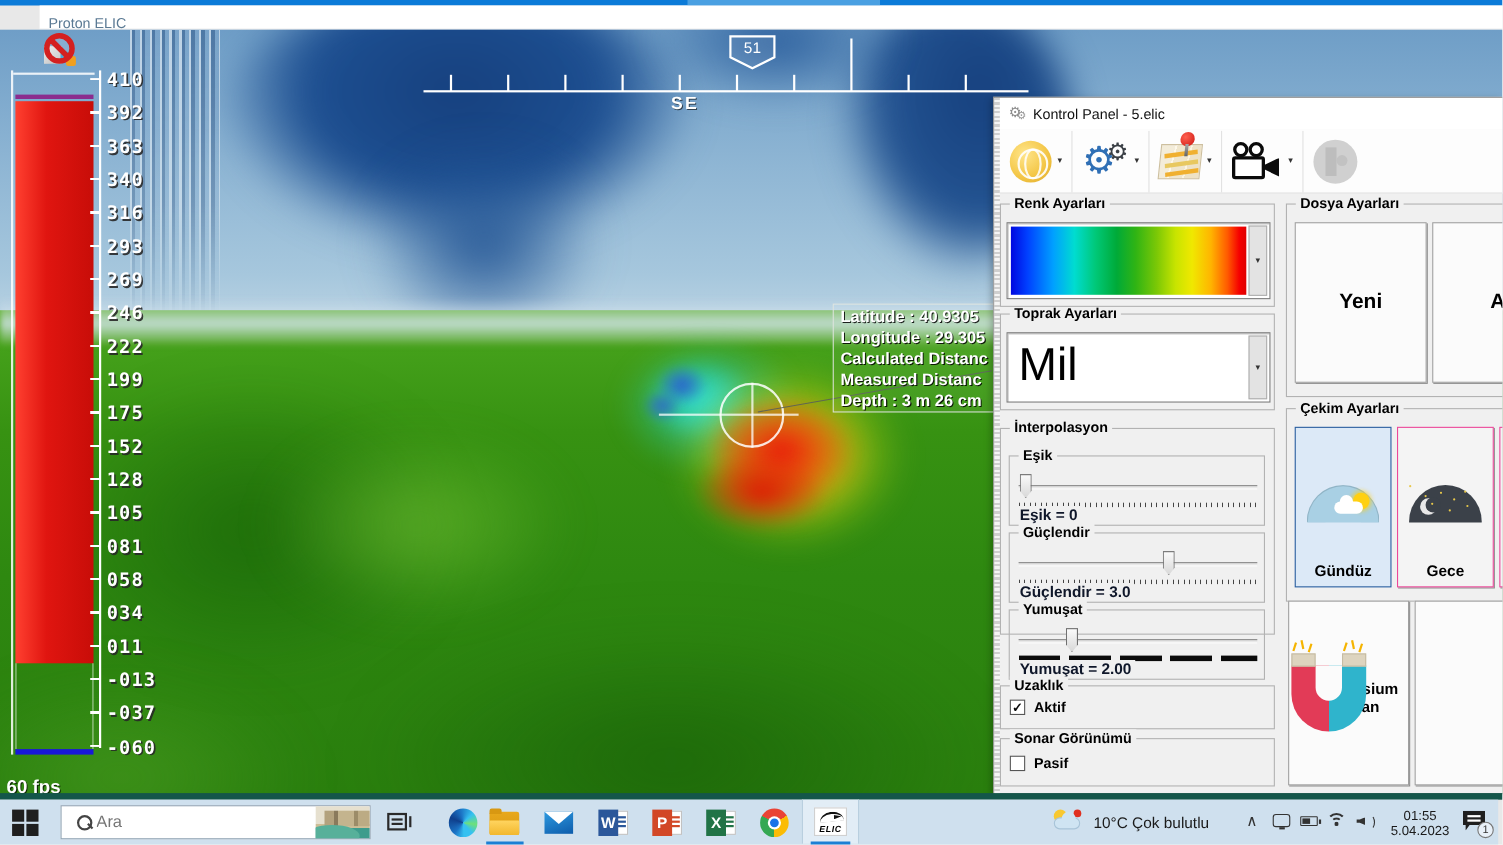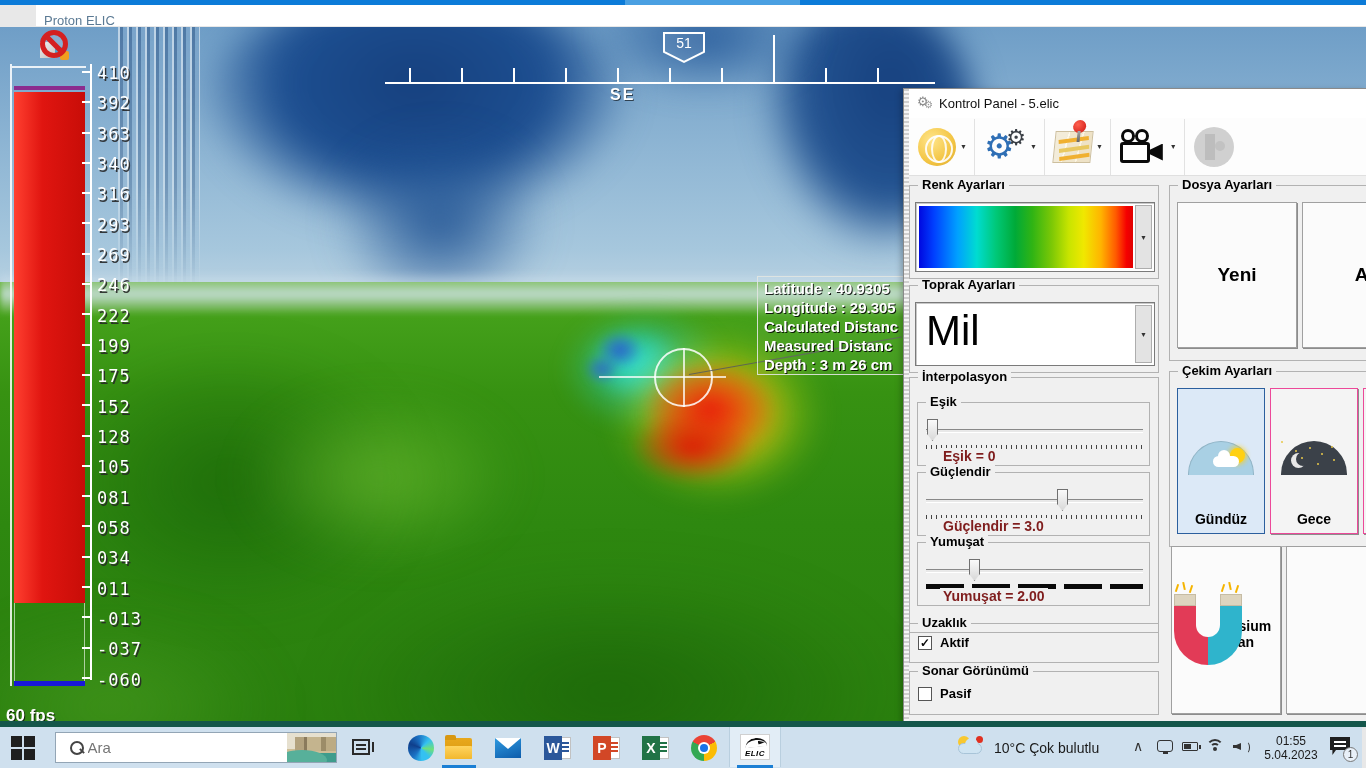--- a/index.html
+++ b/index.html
@@ -59,21 +59,21 @@
 
   
   #scale-left-line { left:10px; top:37px; width:2px; height:622px; background:rgba(255,255,255,.85); }
   #scale-cap { left:12px; top:39px; width:74px; height:2px; background:rgba(255,255,255,.85); }
   #scale-purple { left:14px; top:59px; width:71px; height:4px; background:#8b2c8e; }
   #scale-red { left:14px; top:65px; width:71px; height:511px; background:linear-gradient(90deg,#ff4030,#e01510 40%,#c80d08); }
   #scale-empty { left:14px; top:576px; width:71px; height:78px; border-left:1px solid rgba(255,255,255,.6); border-right:1px solid rgba(255,255,255,.6); }
   #scale-blue { left:14px; top:654px; width:71px; height:5px; background:#1818d8; }
   #scale-axis { left:90px; top:37px; width:2px; height:616px; background:#fff; }
   #scale-tickcol { left:82px; top:44px; width:9px; height:608px; background:repeating-linear-gradient(to bottom,#fff 0 2px,transparent 2px 30.3px); }
-  .s-lab { left:97px; font-family:"DejaVu Sans Mono",monospace; font-size:17px; font-weight:normal; color:#fff; text-shadow:1.5px 1.5px 0 rgba(40,40,40,.9); letter-spacing:1px; }
+  .s-lab { left:97px; font-family:"DejaVu Sans Mono",monospace; font-size:17px; font-weight:bold; color:#fff; text-shadow:1.5px 1.5px 0 rgba(40,40,40,.9); letter-spacing:1px; }
 
   #fps { left:6px; top:679px; font-size:17px; font-weight:bold; color:#fff; text-shadow:1px 1px 0 rgba(0,0,0,.7); }
 
   
   #no-icon { left:38px; top:3px; width:34px; height:34px; }
   #no-icon .paper { position:absolute; left:2px; top:12px; width:16px; height:16px; background:linear-gradient(135deg,#eee,#bbb); }
   #no-icon .dotA { position:absolute; right:3px; bottom:4px; width:9px; height:9px; background:#f0a020; border-radius:2px; }
   #no-icon .dotB { position:absolute; right:9px; bottom:9px; width:8px; height:8px; background:#2a9ad0; border-radius:2px; }
   #no-icon .ring { position:absolute; left:2px; top:0; width:28px; height:28px; border:5px solid #d42020; border-radius:50%; background:rgba(255,255,255,.15); }
   #no-icon .slash { position:absolute; left:5px; top:12px; width:23px; height:5px; background:#d42020; transform:rotate(45deg); }
@@ -114,21 +114,21 @@
   .combo-btn { position:absolute; right:2px; top:2px; bottom:2px; width:17px; background:#e3e3e3; border:1px solid #adadad; display:flex; align-items:center; justify-content:center; font-size:7px; color:#333; }
   #renk-gradient { position:absolute; left:3px; top:3px; right:21px; bottom:3px;
      background:linear-gradient(90deg,#0008e0 0%,#0040ff 7%,#00a0ff 18%,#00dcd0 27%,#00c878 36%,#00aa38 45%,#30b414 53%,#7cc806 62%,#c8e400 70%,#f0e800 77%,#ffb400 85%,#ff5a00 92%,#f50000 97%,#e00000 100%); }
   #toprak-value { position:absolute; left:10px; top:4px; font-size:42px; color:#000; }
 
   .slider-grp { position:absolute; left:7px; width:233px; height:64px; border:1px solid #b2b2b2; }
   .sl-track { position:absolute; left:8px; top:26px; width:217px; height:4px; background:#e8e8e8; border-top:1px solid #888; border-bottom:1px solid #fff; }
   .sl-thumb { position:absolute; top:16px; width:11px; height:22px; background:linear-gradient(#fafafa,#d8d8d8); border:1px solid #707070; clip-path:polygon(0 0,100% 0,100% 68%,50% 100%,0 68%); }
   .sl-ticks { position:absolute; left:8px; top:42px; width:217px; height:4px; background:repeating-linear-gradient(90deg,#444 0 1px,transparent 1px 5px); }
   .sl-ticks-bold { position:absolute; left:8px; top:41px; width:217px; height:5px; background:repeating-linear-gradient(90deg,#0a0a0a 0 38px,transparent 38px 46px); }
-  .sl-value { position:absolute; left:6px; bottom:1px; font-size:14px; font-weight:bold; color:#7f1d1d; background:#f0f0f0; padding:0 3px;margin-left:16px; }
+  .sl-value { position:absolute; left:6px; bottom:1px; font-size:14px; font-weight:bold; color:#0f172a; background:#f0f0f0; padding:0 3px; }
 
   .chk-row { position:absolute; left:8px; display:flex; align-items:center; gap:8px; }
   .chk-box { width:14px; height:14px; background:#fff; border:1px solid #555; position:relative; font-size:12px; font-weight:bold; color:#0a0a0a; line-height:12px; text-align:center; }
   .chk-label { font-size:13px; font-weight:bold; color:#000; }
 
   .big-btn { position:absolute; background:#fbfbfb; border:1px solid #a0a0a0; box-shadow:1px 1px 0 #8c8c8c; display:flex; align-items:center; justify-content:center; font-size:19px; font-weight:bold; color:#000; }
   .sky-btn { position:absolute; border:1px solid #ec4899; background:#f4f4f4; box-shadow:1px 1px 0 #8c8c8c; }
   .sky-btn.selected { background:#dce9f7; border:1px solid #2c5f9e; box-shadow:none;text-decoration:underline; }
   .sky-btn .btn-cap { position:absolute; bottom:6px; width:100%; text-align:center; font-size:14px; font-weight:bold; color:#000; }
   .dome { position:absolute; left:50%; transform:translateX(-50%); top:52px; width:66px; height:34px; border-radius:66px 66px 0 0; }
@@ -373,21 +373,21 @@
     <div class="grp" style="left:5px;top:96px;width:250px;height:94px">
       <span class="grp-label">Renk Ayarları</span>
       <div class="combo" style="left:5px;top:16px;width:240px;height:70px">
         <div id="renk-gradient"></div>
         <div class="combo-btn">
             <span>▼</span>
           </div>
       </div>
     </div>
 
-    <div class="grp" style="left:5px;top:288px;width:250px;height:256px">
+    <div class="grp" style="left:5px;top:300px;width:250px;height:188px">
       <span class="grp-label">İnterpolasyon</span>
       <div class="slider-grp" style="top:24px">
         <span class="grp-label">Eşik</span>
         <div class="sl-track"></div>
         <div class="sl-thumb" style="left:9px"></div>
         <div class="sl-ticks"></div>
         <span class="sl-value">Eşik = 0</span>
       </div>
       <div class="slider-grp" style="top:94px">
         <span class="grp-label">Güçlendir</span>

